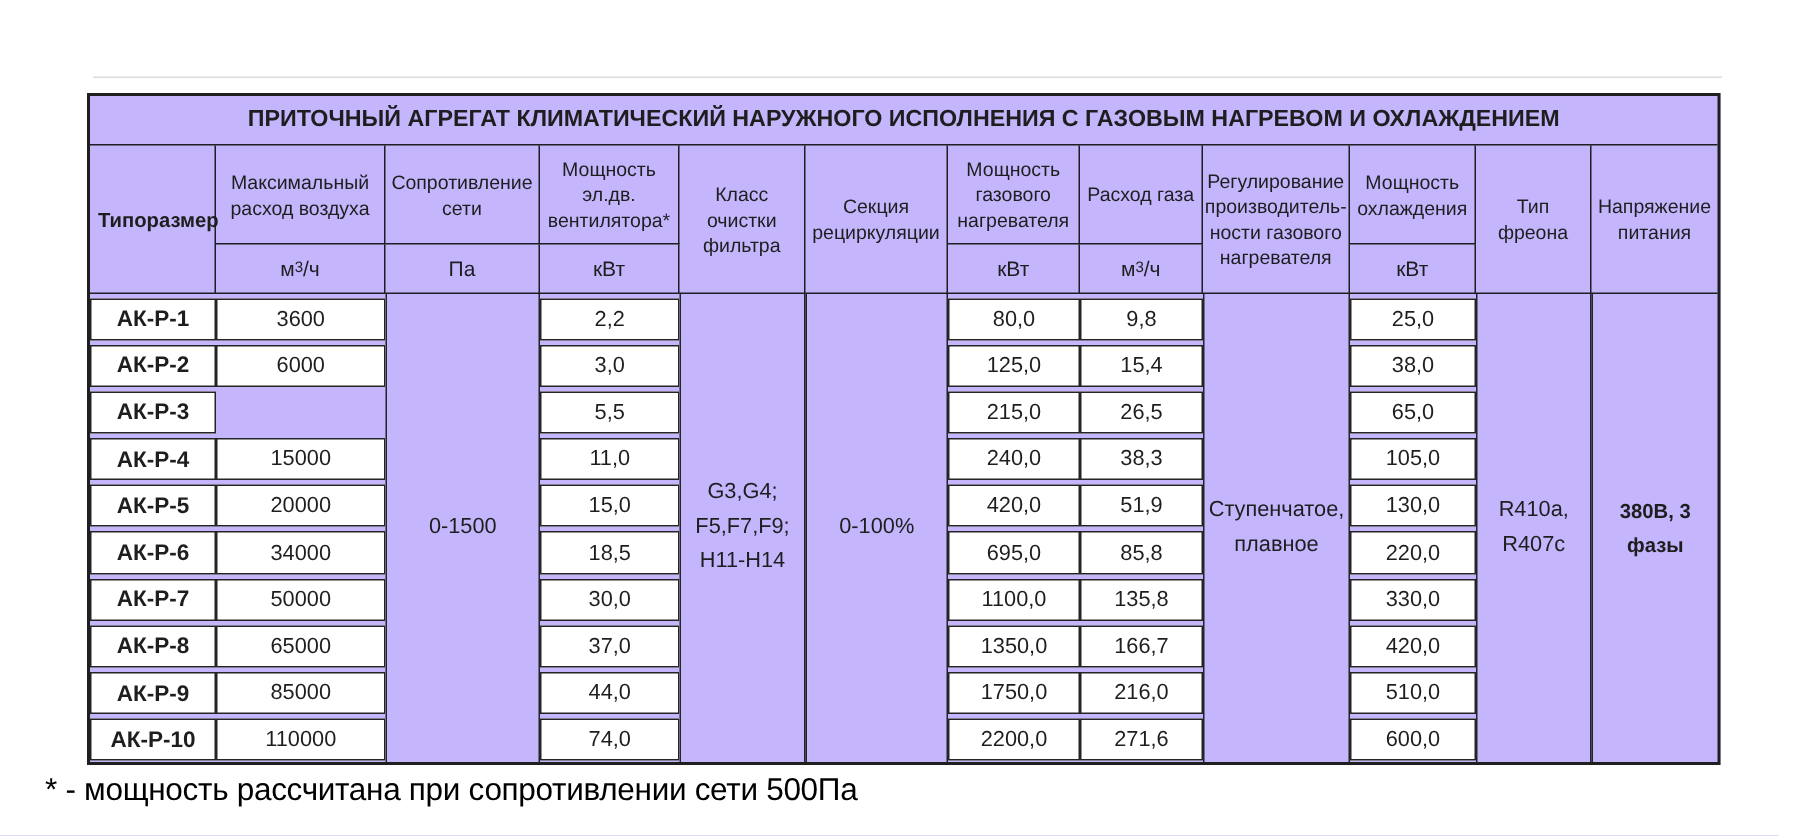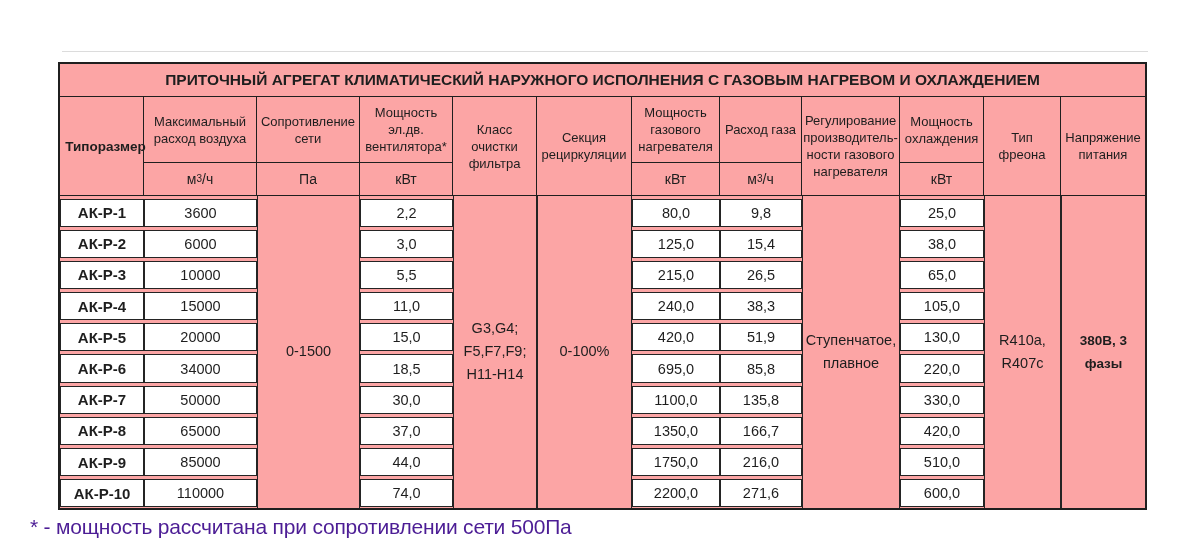--- a/index.html
+++ b/index.html
@@ -5,21 +5,21 @@
   html, body { margin:0; padding:0; }
   body {
     width:1200px; height:557px; position:relative; overflow:hidden;
     background:#ffffff; color:#1e1e1e;
     font-family:"Liberation Sans", sans-serif;
   }
   .scan-line { position:absolute; left:62px; top:51px; width:1086px; height:1px; background:#dcdcdc; }
 
   .frame {
     position:absolute; left:58px; top:62px;
-    border:2.5px solid #1f1f1f; background:#fca5a5;
+    border:2.5px solid #1f1f1f; background:#c4b5fd;
     display:grid;
     grid-template-columns:84px 113px 103px 93px 84px 95px 88px 82px 98px 84px 77px 84px;
     grid-template-rows:33px 66px 33px repeat(10, 31.2px);
   }
 
   .title-cell {
     grid-column:1 / -1; grid-row:1;
     display:flex; align-items:center; justify-content:center;
     font-weight:bold; font-size:15.5px; border-bottom:1.5px solid #1f1f1f;
     text-align:center;
@@ -60,21 +60,21 @@
   .mc.norb  { border-right:none;font-weight:bold; }
 
   .gc1{grid-column:1}.gc2{grid-column:2}.gc3{grid-column:3}.gc4{grid-column:4}
   .gc5{grid-column:5}.gc6{grid-column:6}.gc7{grid-column:7}.gc8{grid-column:8}
   .gc9{grid-column:9}.gc10{grid-column:10}.gc11{grid-column:11}.gc12{grid-column:12}
   .gr4{grid-row:4}.gr5{grid-row:5}.gr6{grid-row:6}.gr7{grid-row:7}.gr8{grid-row:8}
   .gr9{grid-row:9}.gr10{grid-row:10}.gr11{grid-row:11}.gr12{grid-row:12}.gr13{grid-row:13}
 
   .footnote {
     position:absolute; left:30px; top:514px;
-    font-size:21px; line-height:26px; color:#4c1d95; letter-spacing:-0.2px;
+    font-size:21px; line-height:26px; color:#000000; letter-spacing:-0.2px;
   }
 </style>
 </head>
 <body>
 
 <div class="scan-line"></div>
 
 <div class="frame">
 
   <div class="title-cell">ПРИТОЧНЫЙ АГРЕГАТ КЛИМАТИЧЕСКИЙ НАРУЖНОГО ИСПОЛНЕНИЯ С ГАЗОВЫМ НАГРЕВОМ И ОХЛАЖДЕНИЕМ</div>
@@ -130,21 +130,20 @@
   <div class="db bold gc1 gr7">АК-Р-4</div>
   <div class="db bold gc1 gr8">АК-Р-5</div>
   <div class="db bold gc1 gr9">АК-Р-6</div>
   <div class="db bold gc1 gr10">АК-Р-7</div>
   <div class="db bold gc1 gr11">АК-Р-8</div>
   <div class="db bold gc1 gr12">АК-Р-9</div>
   <div class="db bold gc1 gr13">АК-Р-10</div>
 
   <div class="db gc2 gr4">3600</div>
   <div class="db gc2 gr5">6000</div>
-  <div class="db gc2 gr6">10000</div>
   <div class="db gc2 gr7">15000</div>
   <div class="db gc2 gr8">20000</div>
   <div class="db gc2 gr9">34000</div>
   <div class="db gc2 gr10">50000</div>
   <div class="db gc2 gr11">65000</div>
   <div class="db gc2 gr12">85000</div>
   <div class="db gc2 gr13">110000</div>
 
   <div class="db gc4 gr4">2,2</div>
   <div class="db gc4 gr5">3,0</div>

